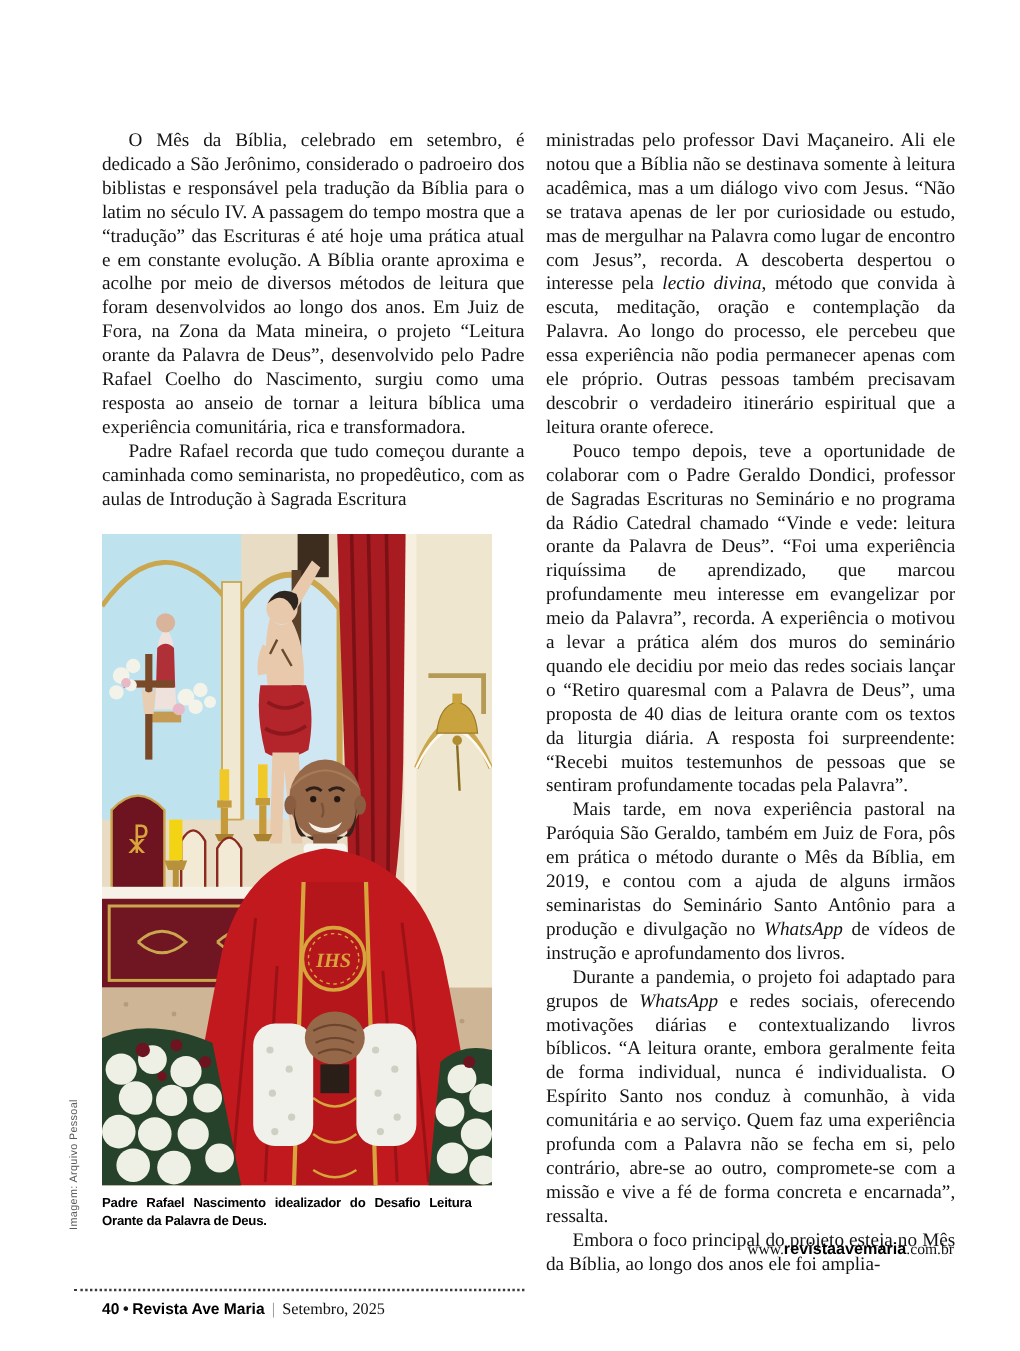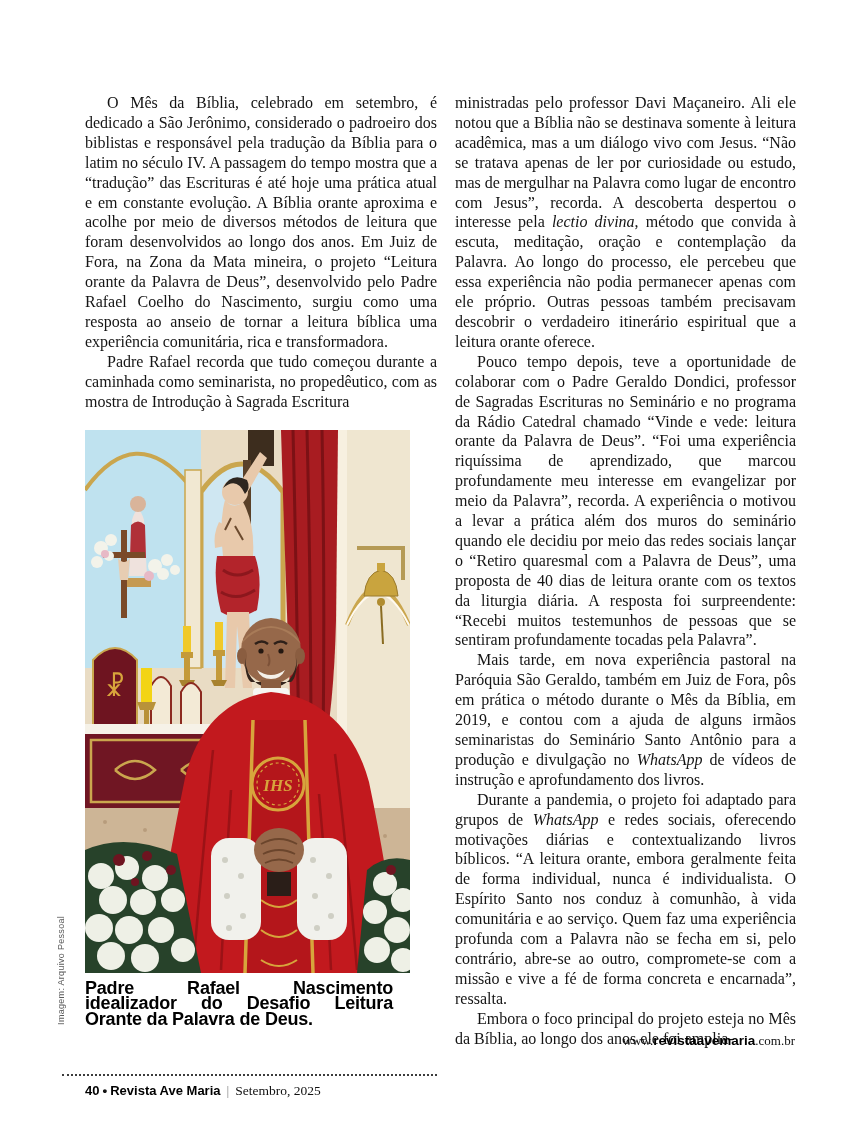--- a/index.html
+++ b/index.html
@@ -1,38 +1,38 @@
 <!DOCTYPE html>
 <html lang="pt"><head>
 <meta charset="utf-8">
 <style>
   html,body{margin:0;padding:0;background:#ffffff;}
   .page{
     position:relative;width:850px;height:1126px;background:#ffffff;overflow:hidden;
     font-family:"Liberation Serif",serif;color:#141414;
   }
-  .col{position:absolute;top:93px;text-align:justify;font-size:16px;line-height:19.9px;}
+  .col{position:absolute;top:108px;text-align:justify;font-size:16px;line-height:19.9px;}
   .col-left{left:85px;width:352px;}
   .col-right{left:455px;width:341px;}
   .col p.para{margin:0;}
   .col p.indent{text-indent:22px;}
   .col em{}
 
   figure.photo-fig{margin:18px 0 0 0;position:relative;width:326px;}
   .photo-svg{display:block;width:325px;height:543px;}
   .photo-credit{
     position:absolute;left:-13px;bottom:2px;
     transform:rotate(-90deg);transform-origin:0 100%;
     font-family:"Liberation Sans",sans-serif;font-size:9px;color:#5a5a5a;
     white-space:nowrap;letter-spacing:.3px;
   }
   figcaption{
     margin-top:8px;width:308px;
     font-family:"Liberation Sans",sans-serif;font-weight:bold;
-    font-size:18px;line-height:15.5px;color:#000;letter-spacing:-0.2px;
+    font-size:11px;line-height:15.5px;color:#000;letter-spacing:-0.2px;
   }
 
   .footer-line{position:absolute;left:62px;top:1074px;width:375px;border-top:2px dotted #3c3c3c;}
   .footer-left{position:absolute;left:85px;top:1083px;font-size:13.5px;white-space:nowrap;text-align:center;}
   .footer-left .pgnum,.footer-left .mag{
     font-family:"Liberation Sans",sans-serif;font-weight:bold;font-size:13px;color:#000;
   }
   .footer-left .bullet{font-family:"Liberation Sans",sans-serif;font-weight:bold;margin:0 3px;}
   .footer-left .sep{color:#8a8a8a;margin:0 6px;font-weight:normal;}
   .footer-left .issue{font-family:"Liberation Serif",serif;color:#111;}
@@ -41,21 +41,21 @@
   .footer-right .site{font-family:"Liberation Sans",sans-serif;font-weight:bold;font-size:13.5px;color:#000;}
 </style>
 </head>
 <body>
 
 <div class="page">
 
   <section class="col col-left">
     <div>
         <p class="para indent"><span>O Mês da Bíblia, celebrado em setembro, é dedicado a São Jerônimo, considerado o padroeiro dos biblistas e responsável pela tradução da Bíblia para o latim no século IV. A passagem do tempo mostra que a “tradução” das Escrituras é até hoje uma prática atual e em constante evolução. A Bíblia orante aproxima e acolhe por meio de diversos métodos de leitura que foram desenvolvidos ao longo dos anos. Em Juiz de Fora, na Zona da Mata mineira, o projeto “Leitura orante da Palavra de Deus”, desenvolvido pelo Padre Rafael Coelho do Nascimento, surgiu como uma resposta ao anseio de tornar a leitura bíblica uma experiência comunitária, rica e transformadora.</span></p>
-        <p class="para indent"><span>Padre Rafael recorda que tudo começou durante a caminhada como seminarista, no propedêutico, com as mostra de Introdução à Sagrada Escritura</span></p>
+        <p class="para indent"><span>Padre Rafael recorda que tudo começou durante a caminhada como seminarista, no propedêutico, com as aulas de Introdução à Sagrada Escritura</span></p>
       </div>
 
     <figure class="photo-fig">
       <svg class="photo-svg" viewBox="0 0 325 543" xmlns="http://www.w3.org/2000/svg">
 
         <g>
           <rect width="325" height="543" fill="#e9dcc4"></rect>
           <rect x="0" y="0" width="116" height="238" fill="#bfe2ef"></rect>
           <path d="M116,238 L116,62 Q156,6 198,62 L198,238 Z" fill="#cfe7f2"></path>
           <path d="M116,238 L116,62 Q156,6 198,62 L198,238" fill="none" stroke="#caa64e" stroke-width="5"></path>

